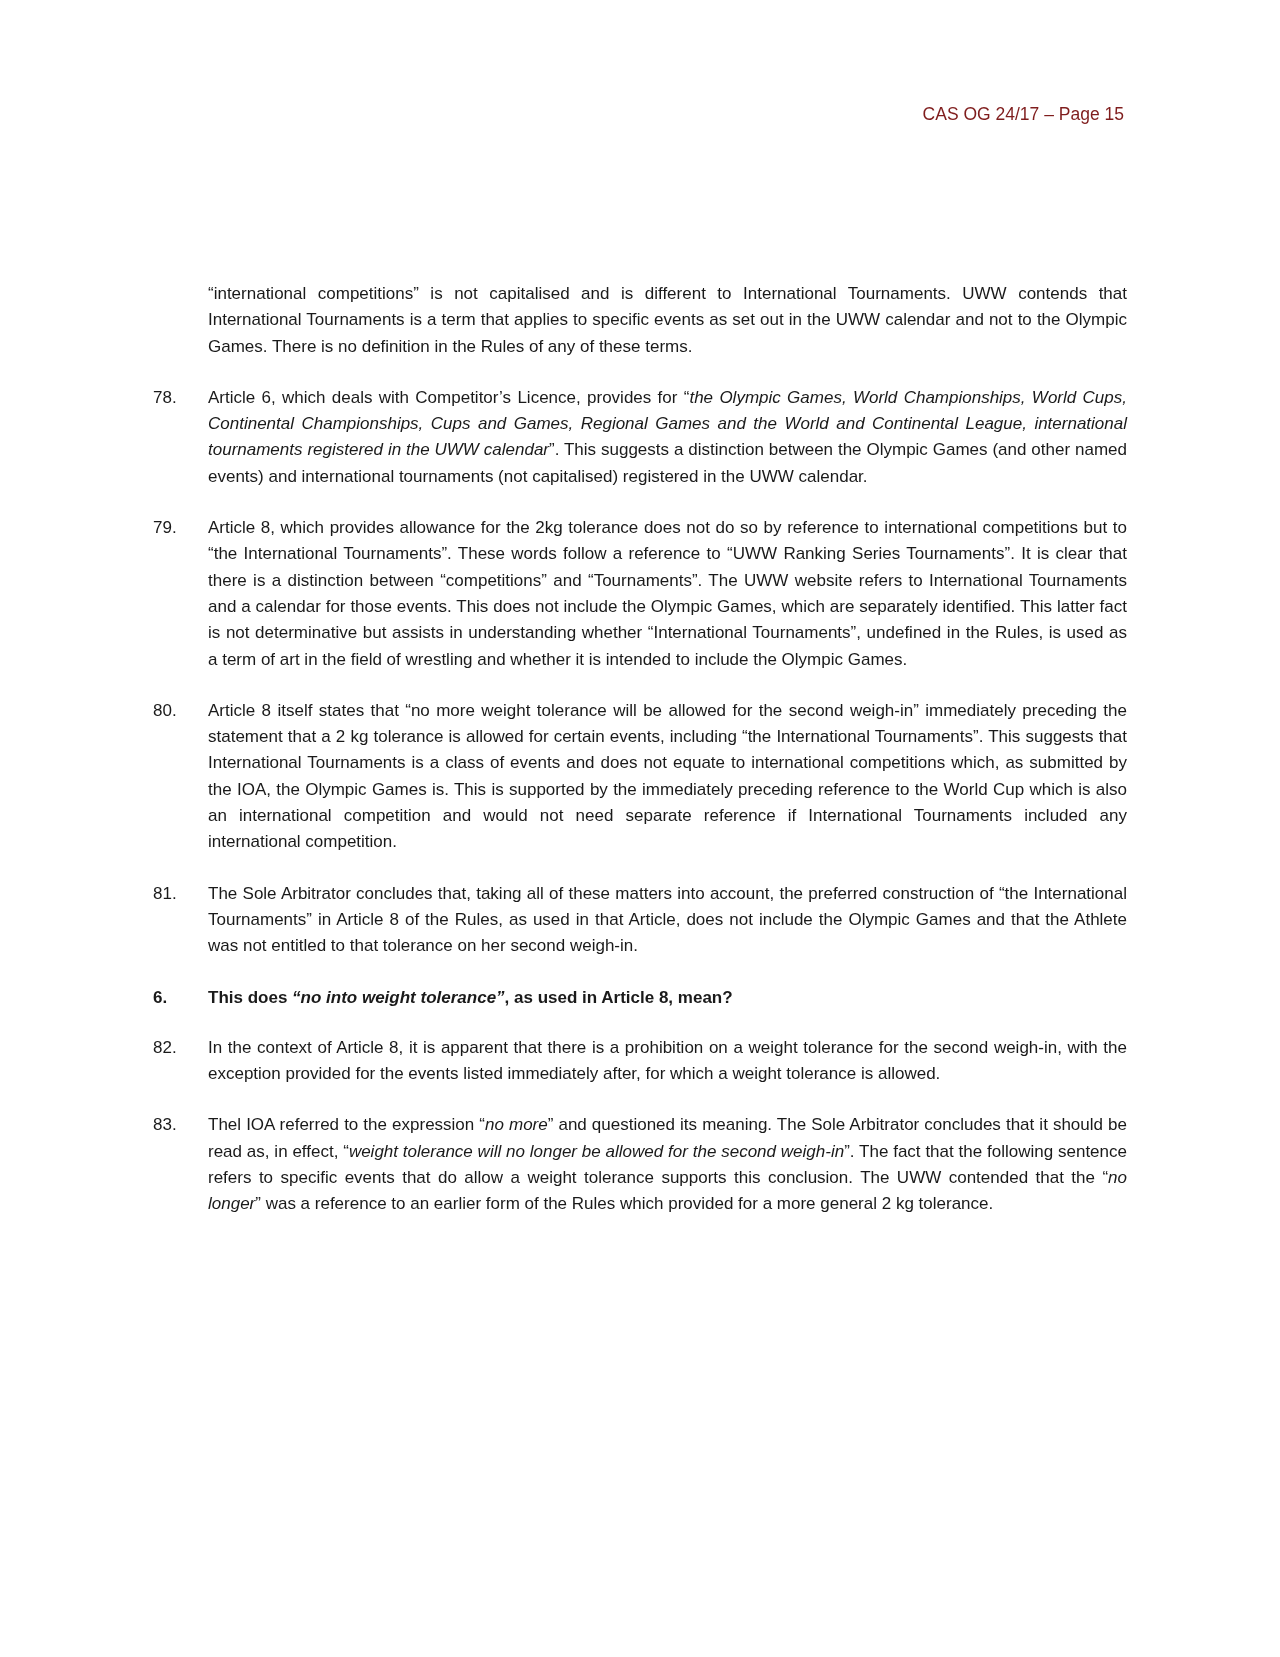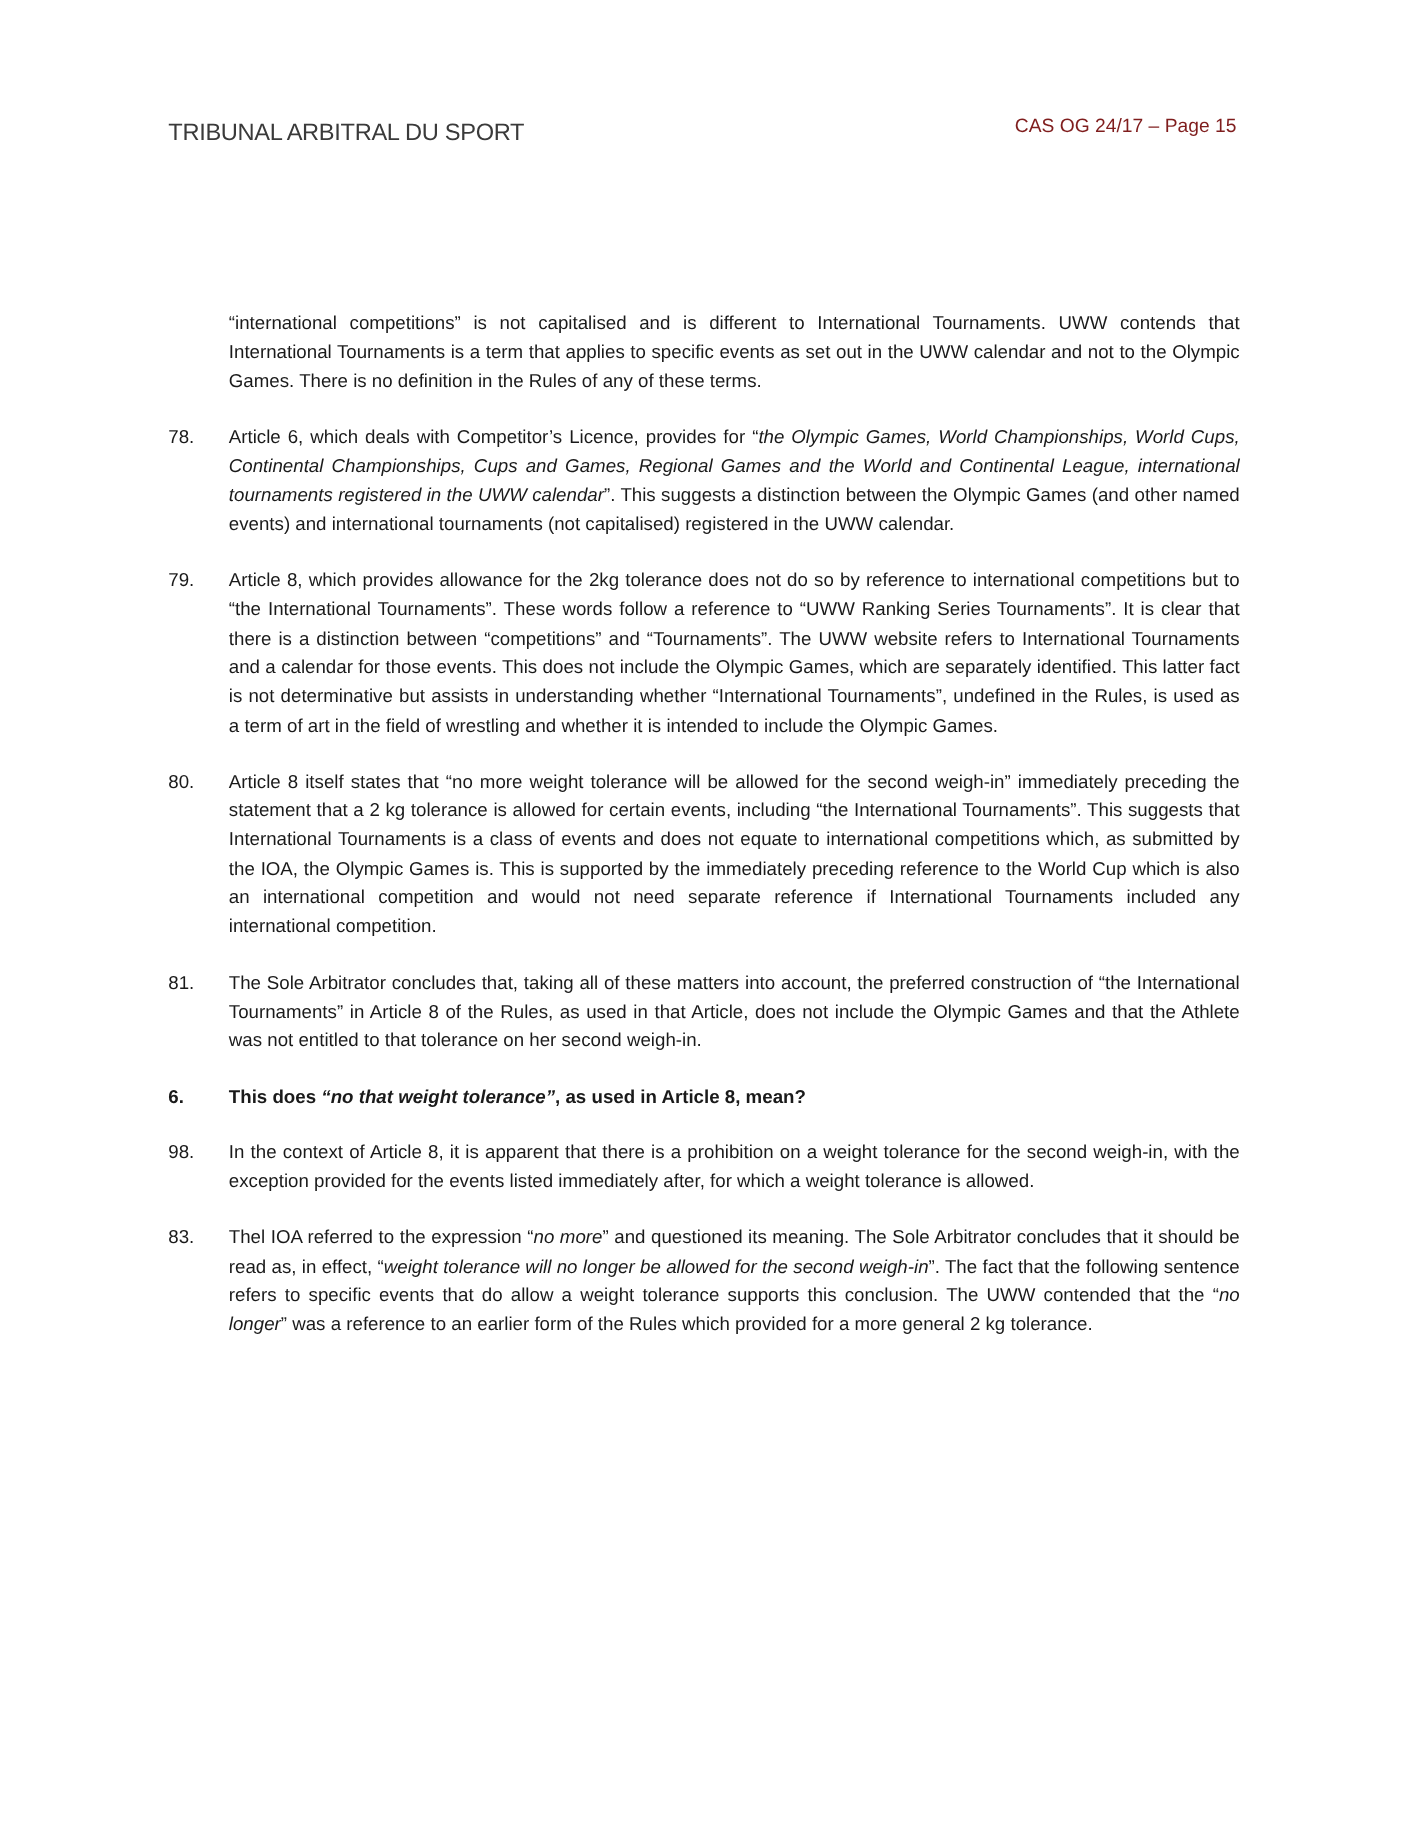--- a/index.html
+++ b/index.html
@@ -13,21 +13,20 @@
   .para .num { position: absolute; left: 0; top: 0; }
   .para.cont { margin-bottom: 25px; }
   .heading { position: relative; padding-left: 55px; font-weight: bold; margin-bottom: 24px; margin-top: 2px; }
   .heading .num { position: absolute; left: 0; top: 0; }
   em { font-style: italic; }
 </style>
 </head>
 <body>
 
 <div class="letterhead">
-  <div>TRIBUNAL ARBITRAL DU SPORT</div>
 </div>
 <div class="page-ref">CAS OG 24/17 – Page 15</div>
 
 <div class="body">
   <div class="para cont">
     <span>“international competitions” is not capitalised and is different to International Tournaments. UWW contends that International Tournaments is a term that applies to specific events as set out in the UWW calendar and not to the Olympic Games. There is no definition in the Rules of any of these terms.</span>
   </div>
 
   <div class="para">
     <span class="num">78.</span>
@@ -44,25 +43,25 @@
     <span>Article 8 itself states that “no more weight tolerance will be allowed for the second weigh-in” immediately preceding the statement that a 2 kg tolerance is allowed for certain events, including “the International Tournaments”. This suggests that International Tournaments is a class of events and does not equate to international competitions which, as submitted by the IOA, the Olympic Games is.  This is supported by the immediately preceding reference to the World Cup which is also an international competition and would not need separate reference if International Tournaments included any international competition.</span>
   </div>
 
   <div class="para">
     <span class="num">81.</span>
     <span>The Sole Arbitrator concludes that, taking all of these matters into account, the preferred construction of “the International Tournaments” in Article 8 of the Rules, as used in that Article, does not include the Olympic Games and that the Athlete was not entitled to that tolerance on her second weigh-in.</span>
   </div>
 
   <div class="heading">
     <span class="num">6.</span>
-    <span>This does </span><em>“no that weight tolerance”</em><span>, as used in Article 8, mean?</span>
+    <span>This does </span><em>“no into weight tolerance”</em><span>, as used in Article 8, mean?</span>
   </div>
 
   <div class="para">
-    <span class="num">98.</span>
+    <span class="num">82.</span>
     <span>In the context of Article 8, it is apparent that there is a prohibition on a weight tolerance for the second weigh-in, with the exception provided for the events listed immediately after, for which a weight tolerance is allowed.</span>
   </div>
 
   <div class="para">
     <span class="num">83.</span>
     <span>Thel IOA referred to the expression “</span><em>no more</em><span>” and questioned its meaning. The Sole Arbitrator concludes that it should be read as, in effect, “</span><em>weight tolerance will no longer be allowed for the second weigh-in</em><span>”. The fact that the following sentence refers to specific events that do allow a weight tolerance supports this conclusion.  The UWW contended that the “</span><em>no longer</em><span>” was a reference to an earlier form of the Rules which provided for a more general 2 kg tolerance.</span>
   </div>
 </div>
 
 </body></html>

